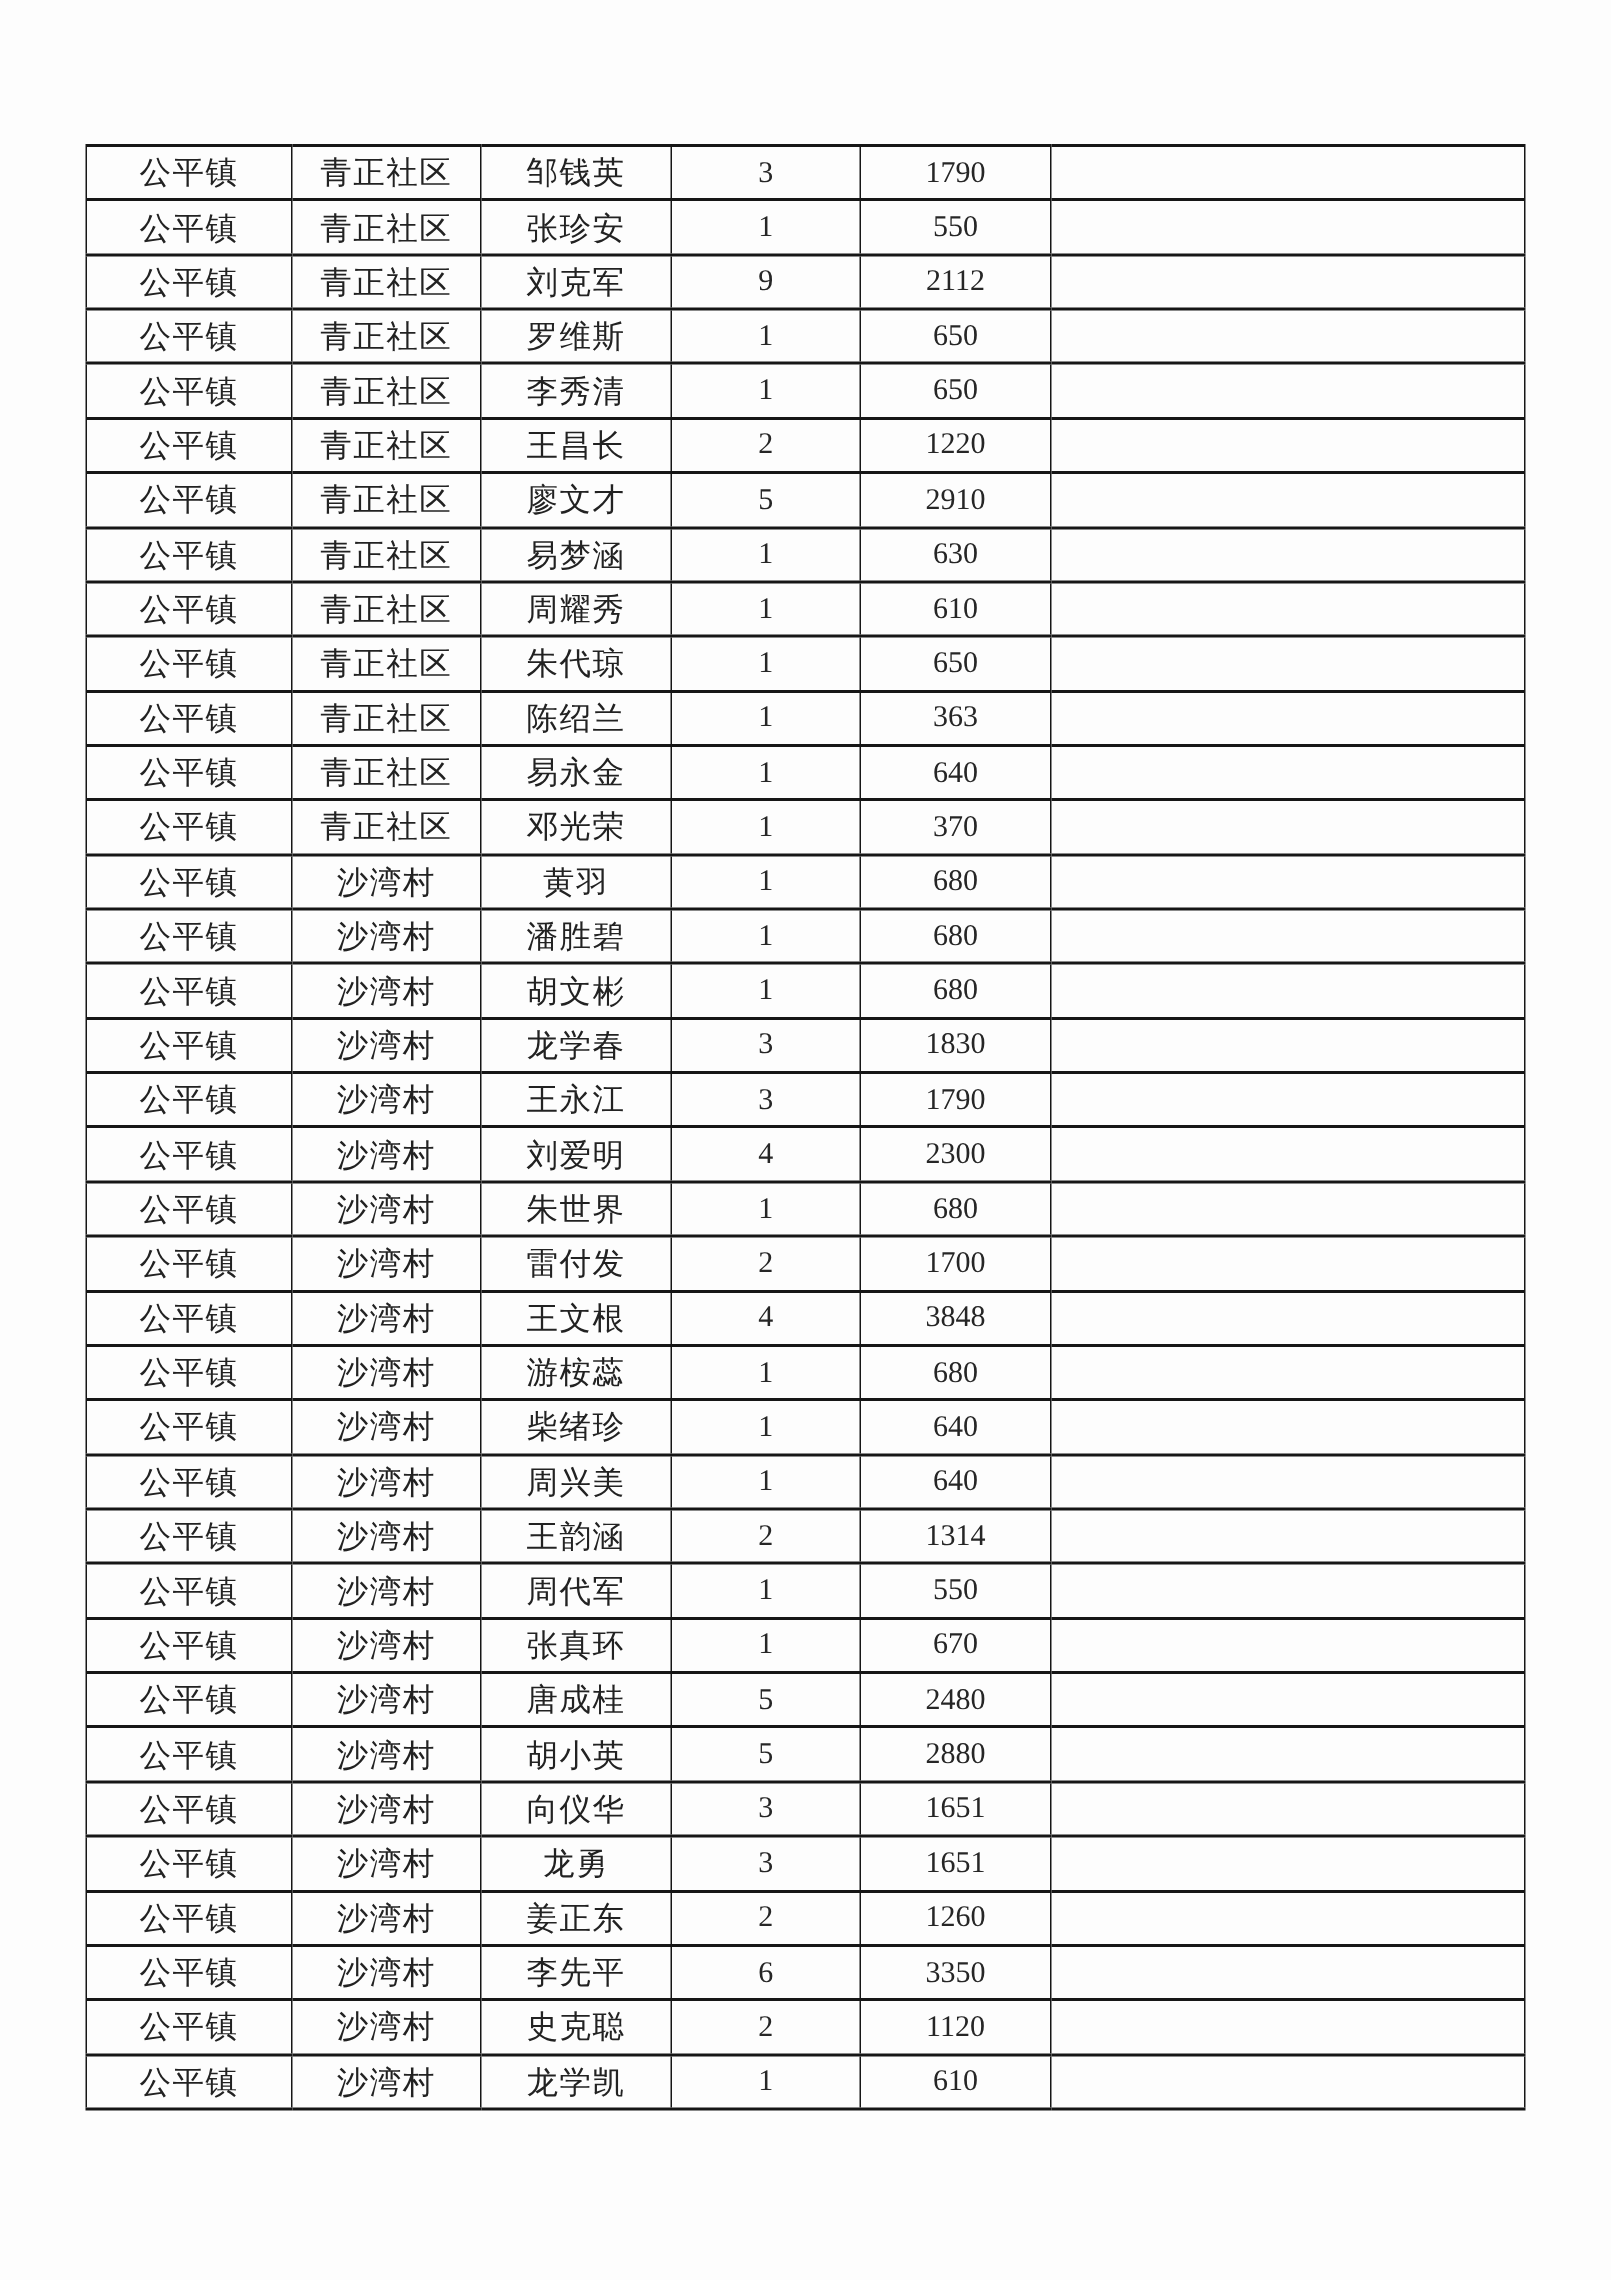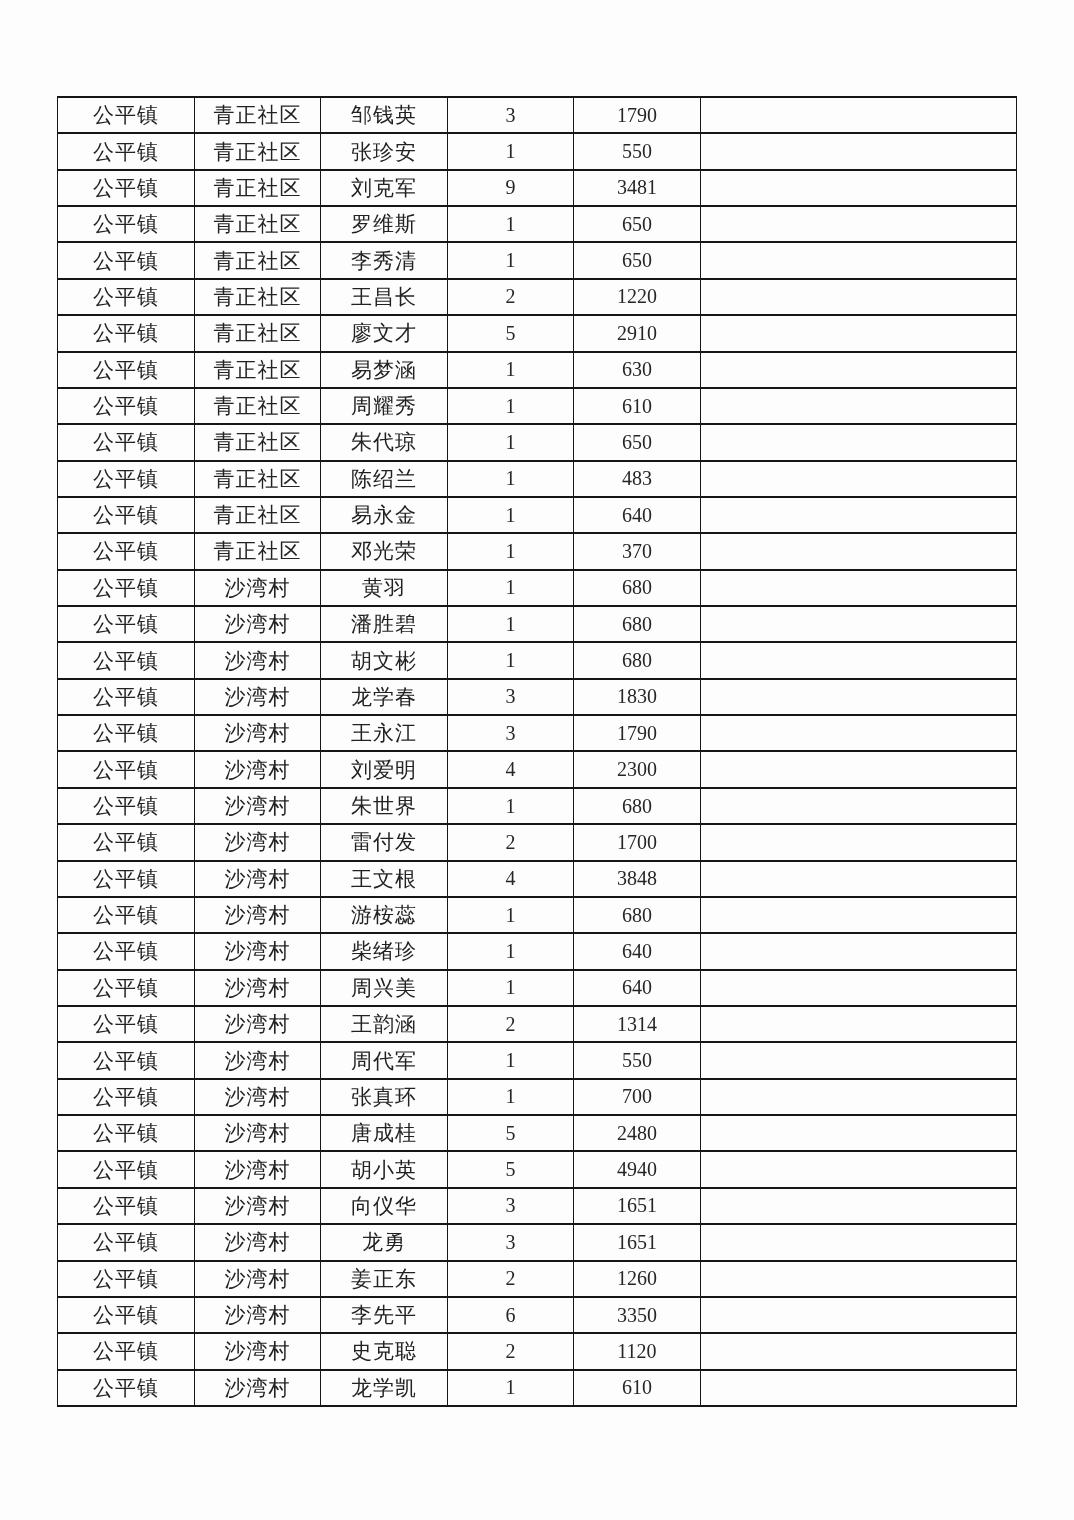--- a/index.html
+++ b/index.html
@@ -72,21 +72,21 @@
           <td>张珍安</td>
           <td class="num">1</td>
           <td class="num">550</td>
           <td></td>
         </tr>
         <tr>
           <td>公平镇</td>
           <td>青正社区</td>
           <td>刘克军</td>
           <td class="num">9</td>
-          <td class="num">3481</td>
+          <td class="num">2112</td>
           <td></td>
         </tr>
         <tr>
           <td>公平镇</td>
           <td>青正社区</td>
           <td>罗维斯</td>
           <td class="num">1</td>
           <td class="num">650</td>
           <td></td>
         </tr>
@@ -136,21 +136,21 @@
           <td>朱代琼</td>
           <td class="num">1</td>
           <td class="num">650</td>
           <td></td>
         </tr>
         <tr>
           <td>公平镇</td>
           <td>青正社区</td>
           <td>陈绍兰</td>
           <td class="num">1</td>
-          <td class="num">483</td>
+          <td class="num">363</td>
           <td></td>
         </tr>
         <tr>
           <td>公平镇</td>
           <td>青正社区</td>
           <td>易永金</td>
           <td class="num">1</td>
           <td class="num">640</td>
           <td></td>
         </tr>
@@ -272,37 +272,37 @@
           <td>周代军</td>
           <td class="num">1</td>
           <td class="num">550</td>
           <td></td>
         </tr>
         <tr>
           <td>公平镇</td>
           <td>沙湾村</td>
           <td>张真环</td>
           <td class="num">1</td>
-          <td class="num">700</td>
+          <td class="num">670</td>
           <td></td>
         </tr>
         <tr>
           <td>公平镇</td>
           <td>沙湾村</td>
           <td>唐成桂</td>
           <td class="num">5</td>
           <td class="num">2480</td>
           <td></td>
         </tr>
         <tr>
           <td>公平镇</td>
           <td>沙湾村</td>
           <td>胡小英</td>
           <td class="num">5</td>
-          <td class="num">4940</td>
+          <td class="num">2880</td>
           <td></td>
         </tr>
         <tr>
           <td>公平镇</td>
           <td>沙湾村</td>
           <td>向仪华</td>
           <td class="num">3</td>
           <td class="num">1651</td>
           <td></td>
         </tr>

